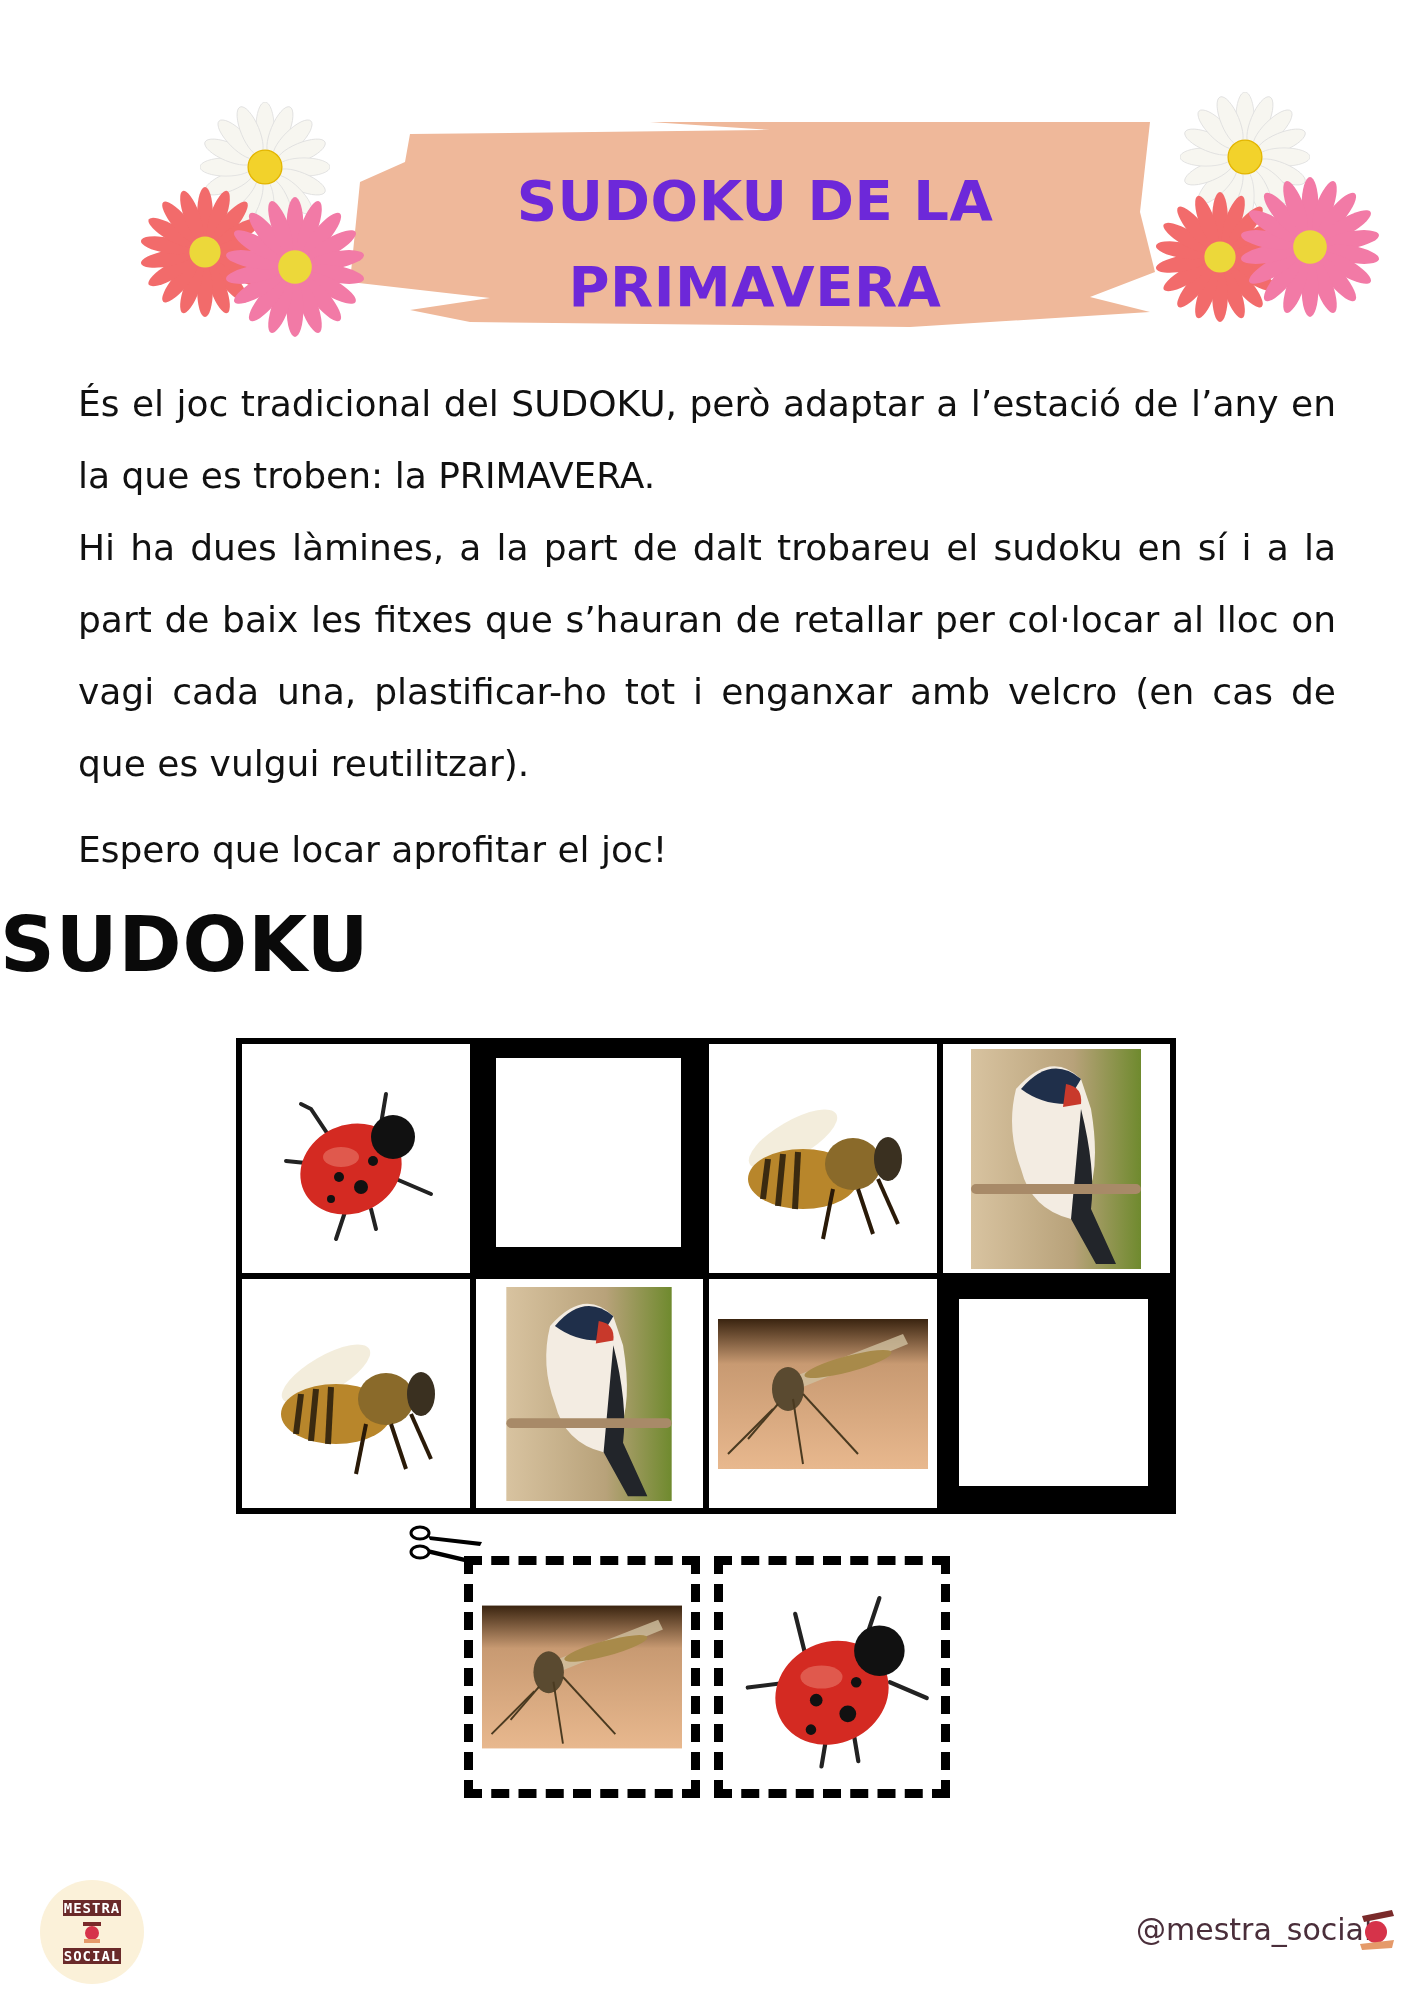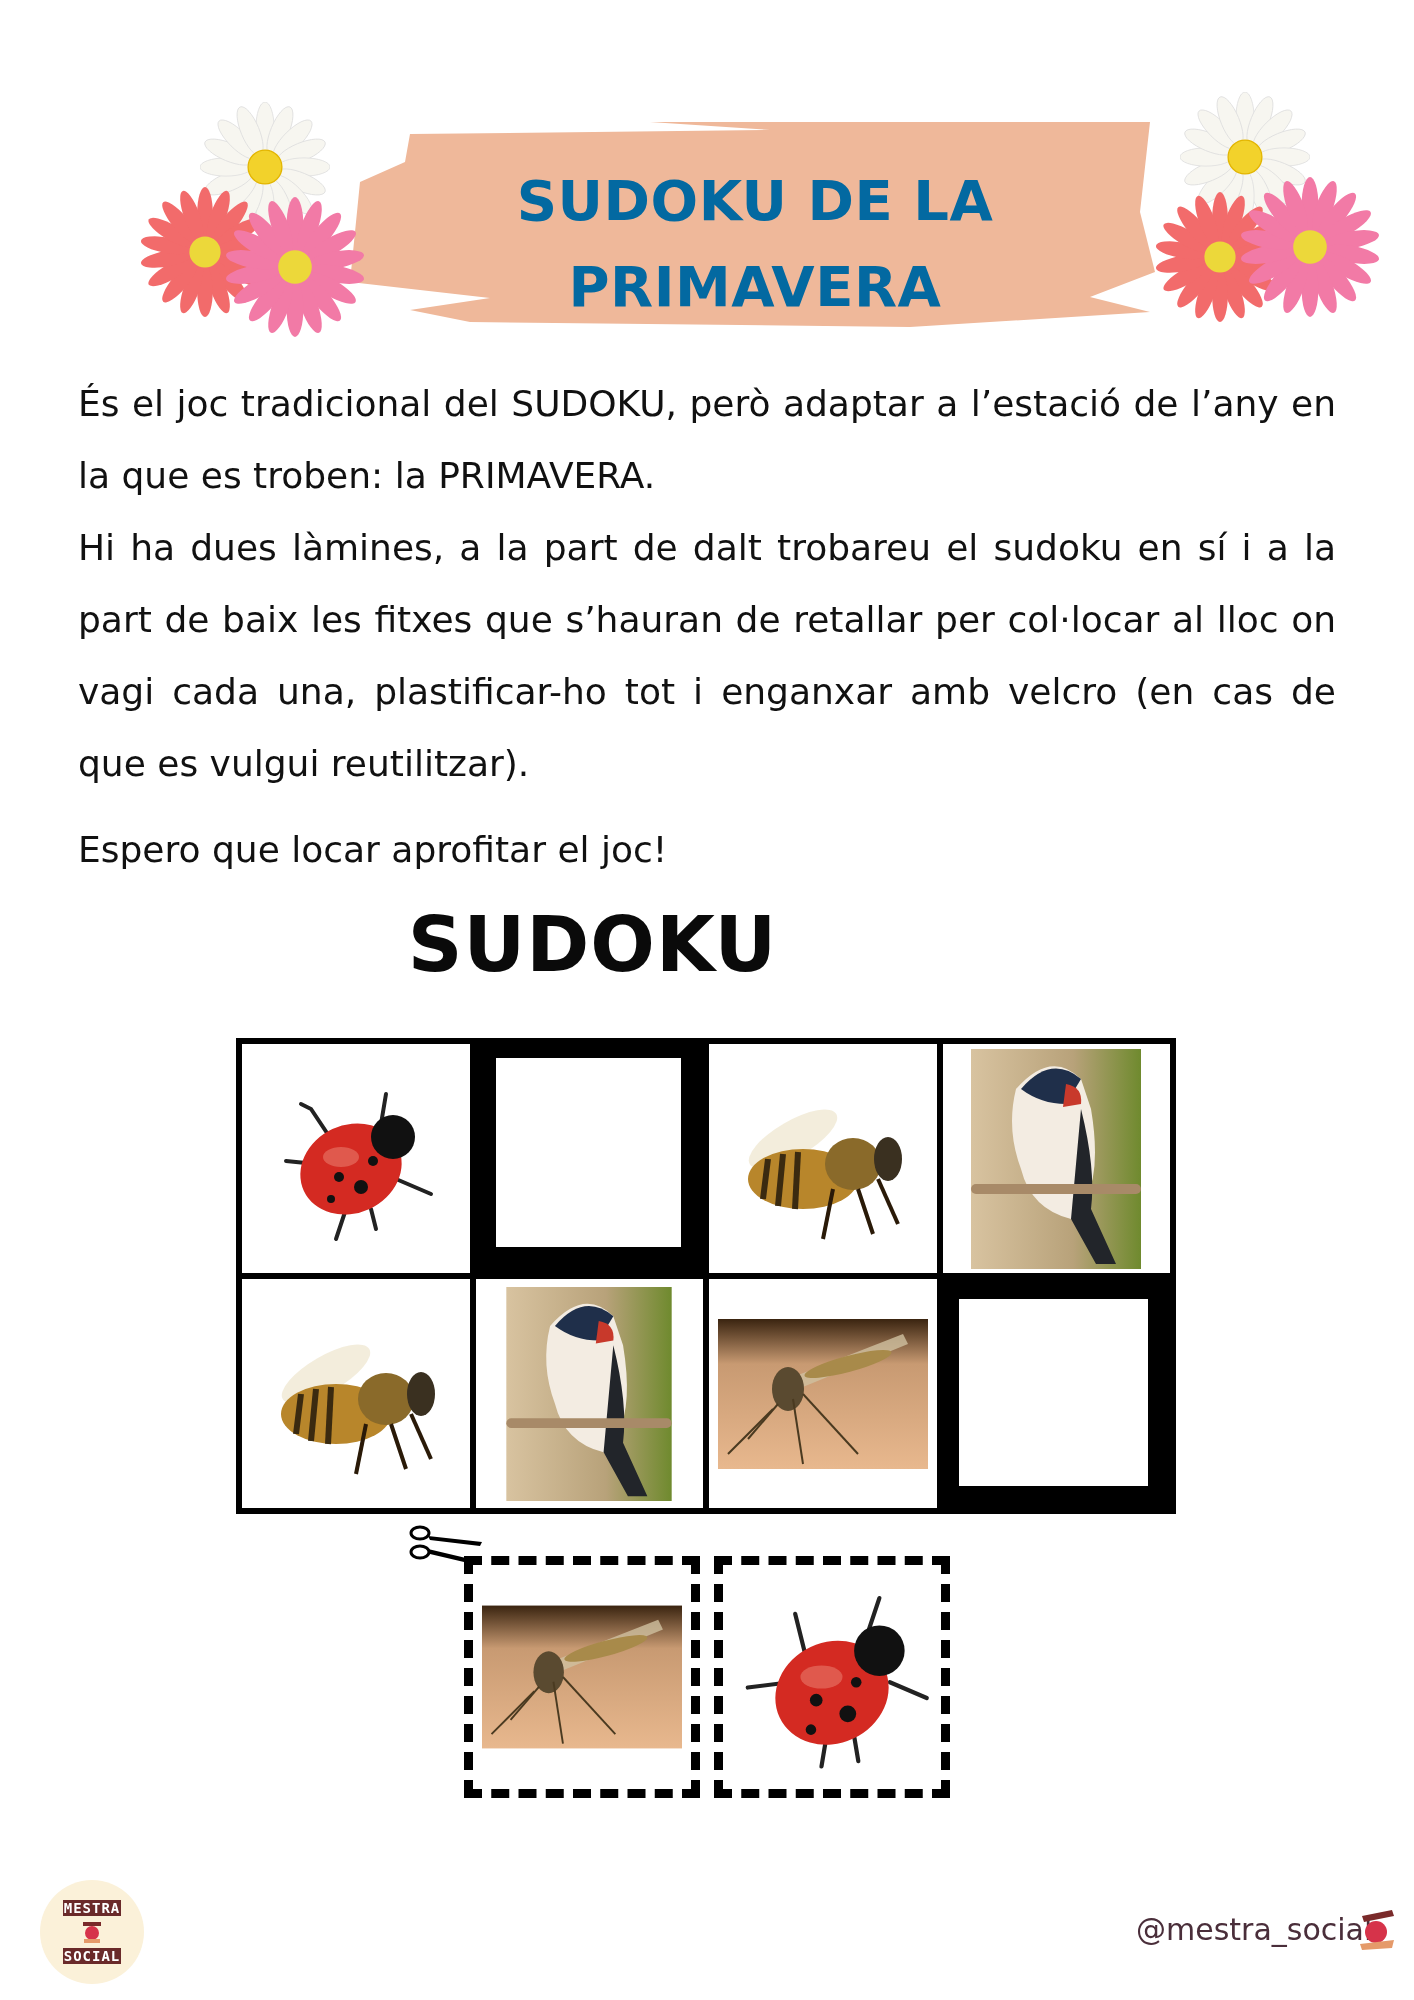--- a/index.html
+++ b/index.html
@@ -1,30 +1,30 @@
 <!DOCTYPE html>
 <html><head>
   <meta charset="utf-8">
   <style>
     html, body { margin: 0; padding: 0; background: #ffffff; }
     body { width: 1414px; height: 2000px; position: relative; overflow: hidden; font-family: "Liberation Sans", sans-serif; color: #111; }
 
     
     .banner { position: absolute; left: 180px; top: 92px; width: 1150px; height: 260px; }
     .brush { position: absolute; left: 170px; top: 30px; width: 810px; height: 205px; }
-    .title { position: absolute; left: 0; top: 66px; width: 100%; text-align: center; font-family: "DejaVu Sans", sans-serif; font-weight: bold; font-size: 56px; line-height: 86px; color: #0369a1; letter-spacing: 0.5px; }
+    .title { position: absolute; left: 0; top: 66px; width: 100%; text-align: center; font-family: "DejaVu Sans", sans-serif; font-weight: bold; font-size: 56px; line-height: 86px; color: #6d28d9; letter-spacing: 0.5px; }
     .flower { position: absolute; }
 
     
     .para { position: absolute; left: 78px; width: 1258px; font-family: "DejaVu Sans", sans-serif; font-size: 36px; line-height: 72px; color: #111; text-align: justify; font-weight: normal; }
     .p1 { top: 368px; }
     .p2 { top: 512px; }
     .p3 { top: 814px; }
 
-    .subtitle { position: absolute; left: 0; top: 900px; width: 1185px; text-align: center; font-family: "DejaVu Sans", sans-serif; font-weight: bold; font-size: 76px; color: #0a0a0a; letter-spacing: 1px; }
+    .subtitle { position: absolute; left: 0; top: 900px; width: 1185px; font-family: "DejaVu Sans", sans-serif; font-weight: bold; font-size: 76px; color: #0a0a0a; letter-spacing: 1px; }
 
     
     .grid { position: absolute; left: 236px; top: 1038px; width: 940px; height: 476px; background: #000; display: grid; grid-template-columns: repeat(4, 1fr); grid-template-rows: repeat(2, 1fr); gap: 6px; padding: 6px; box-sizing: border-box; }
     .cell { background: #fff; position: relative; overflow: hidden; display: flex; align-items: center; justify-content: center; }
     .cell.empty { background: #000; }
     .cell.empty .hole { position: absolute; background: #fff; }
     .cell svg { display: block; }
 
     
     .scissors { position: absolute; left: 408px; top: 1524px; width: 76px; height: 40px; }

